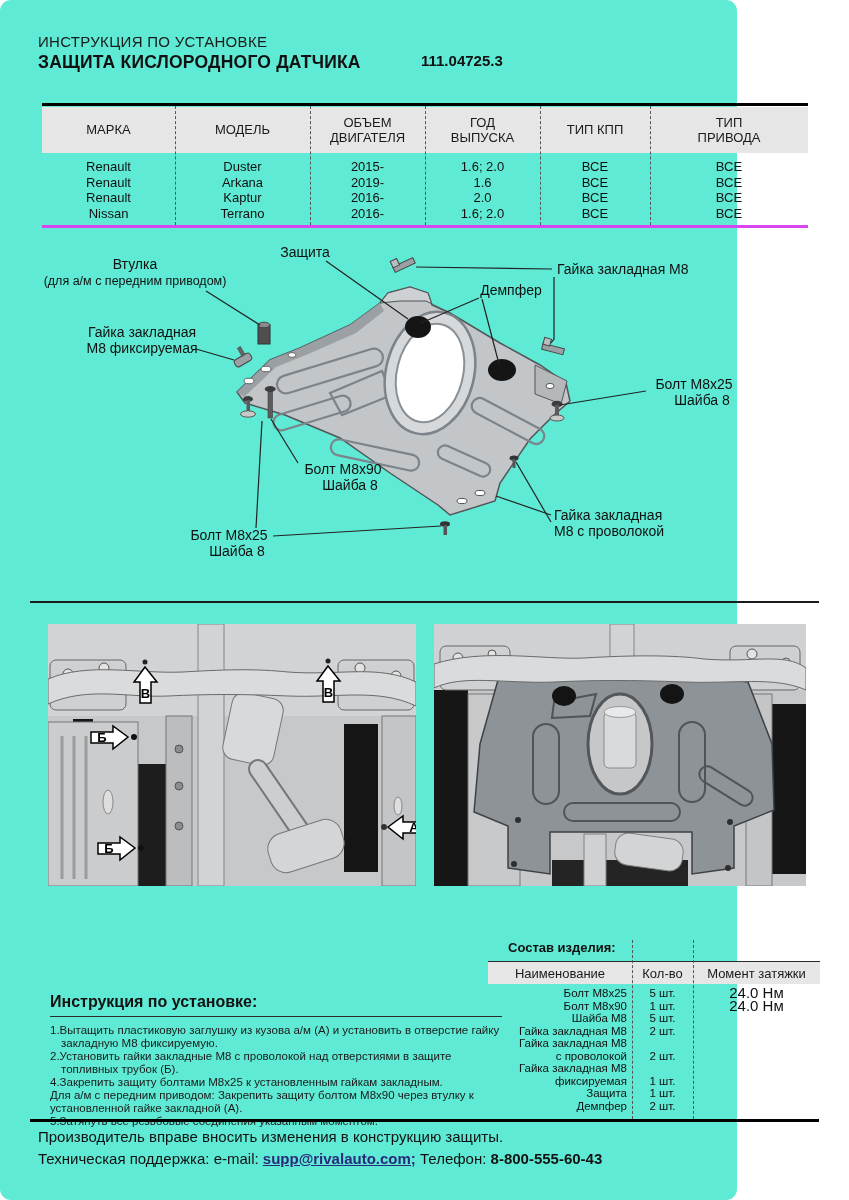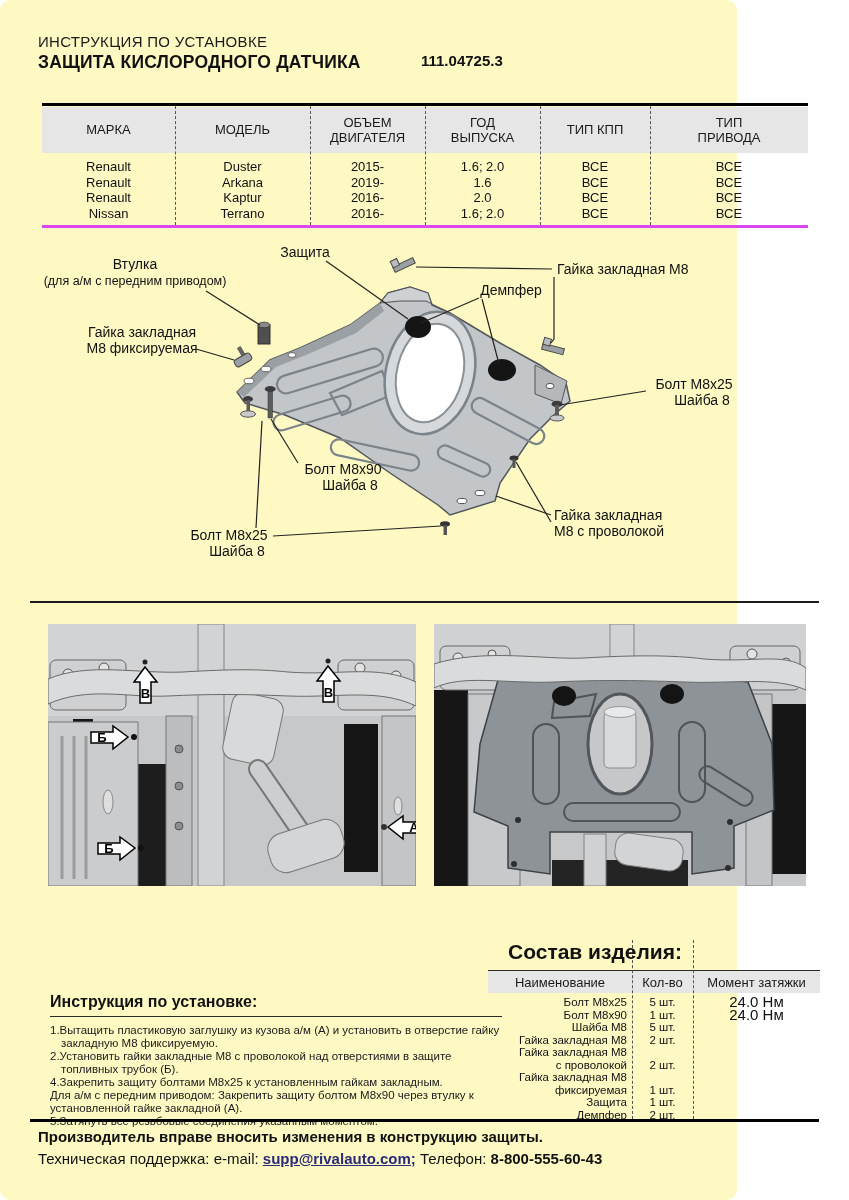--- a/index.html
+++ b/index.html
@@ -1,18 +1,18 @@
 <!DOCTYPE html>
 <html><head>
 <meta charset="utf-8">
 <style>
   * { margin:0; padding:0; box-sizing:border-box; }
   html,body { background:#fff; }
   body { width:849px; height:1200px; font-family:"Liberation Sans", sans-serif; color:#111; position:relative; overflow:hidden; }
-  .page { position:absolute; inset:0; width:737px; height:1200px; background:#fef9c3;border-radius:11px; }
+  .page { position:absolute; inset:0; width:737px; height:1200px; background:#5eead4;border-radius:11px; }
 
   
   .hdr-subtitle { position:absolute; left:38px; top:33px; font-size:15px; letter-spacing:.3px; color:#1a1a1a; }
   .hdr-title    { position:absolute; left:38px; top:52px; font-size:17.5px; font-weight:bold; letter-spacing:.2px; color:#111; }
   .hdr-part     { position:absolute; left:421px; top:52px; font-size:15px; font-weight:bold; color:#111; }
 
   
   .fitment { position:absolute; left:42px; top:103px; width:766px; height:125px; border-top:3px solid #000; border-bottom:3px solid #d946ef; }
   .fitment .band { position:absolute; left:0; top:1px; width:766px; height:46px; background:#e6e6e6; }
   .fitment .vsep { position:absolute; top:0; bottom:0; width:0; border-left:1px dashed #555; }
@@ -35,32 +35,32 @@
   
   .instr { position:absolute; left:38px; top:993px; width:452px;margin-left:12px; }
   .instr .heading { font-size:16px; font-weight:bold; color:#111; }
   .instr .uline { border-top:1.5px solid #2a2a2a; margin-top:5px; margin-bottom:7px; }
   .instr .step { font-size:11.5px; line-height:13px; color:#1a1a1a; padding-left:11px; text-indent:-11px; }
   .instr .step.plain { padding-left:0; text-indent:0; }
 
   
   .comp { position:absolute; left:488px; top:940px; width:332px; height:179px; }
   .comp .vsep { position:absolute; top:0; height:179px; width:0; border-left:1px dashed #555; }
-  .comp .heading { font-size:21px; font-weight:bold; padding-left:20px; color:#111; position:relative; }
+  .comp .heading { font-size:13px; font-weight:bold; padding-left:20px; color:#111; position:relative; }
   .comp .uline { border-top:1.5px solid #2a2a2a; margin-top:6px; }
   .comp .band { background:#e6e6e6; height:22px; display:grid; grid-template-columns:144px 61px 127px; align-items:center; }
   .comp .band .hc { font-size:13px; text-align:center; color:#1a1a1a; }
   .comp .rows { margin-top:3px; }
   .comp .crow { display:grid; grid-template-columns:144px 61px 127px; align-items:end; }
   .comp .cname { font-size:11.5px; line-height:12.5px; text-align:right; padding-right:5px; white-space:pre-line; color:#111; }
   .comp .cqty  { font-size:11.5px; line-height:12.5px; text-align:center; color:#111; }
   .comp .ctrq  { font-size:15px; line-height:12.5px; text-align:center; color:#111; }
 
   
-  .footer1 { position:absolute; left:38px; top:1128px; font-size:15px; color:#111;font-weight:bold; }
+  .footer1 { position:absolute; left:38px; top:1128px; font-size:15px; color:#111; }
   .footer2 { position:absolute; left:38px; top:1150px; font-size:15px; color:#111; }
   .footer2 .email { color:#2a2a7a; font-weight:bold; text-decoration:underline; }
   .footer2 .phone { font-weight:bold; }
 </style>
 </head>
 <body>
 
 <div class="page">
 
   <div class="hdr-subtitle">ИНСТРУКЦИЯ ПО УСТАНОВКЕ</div>

